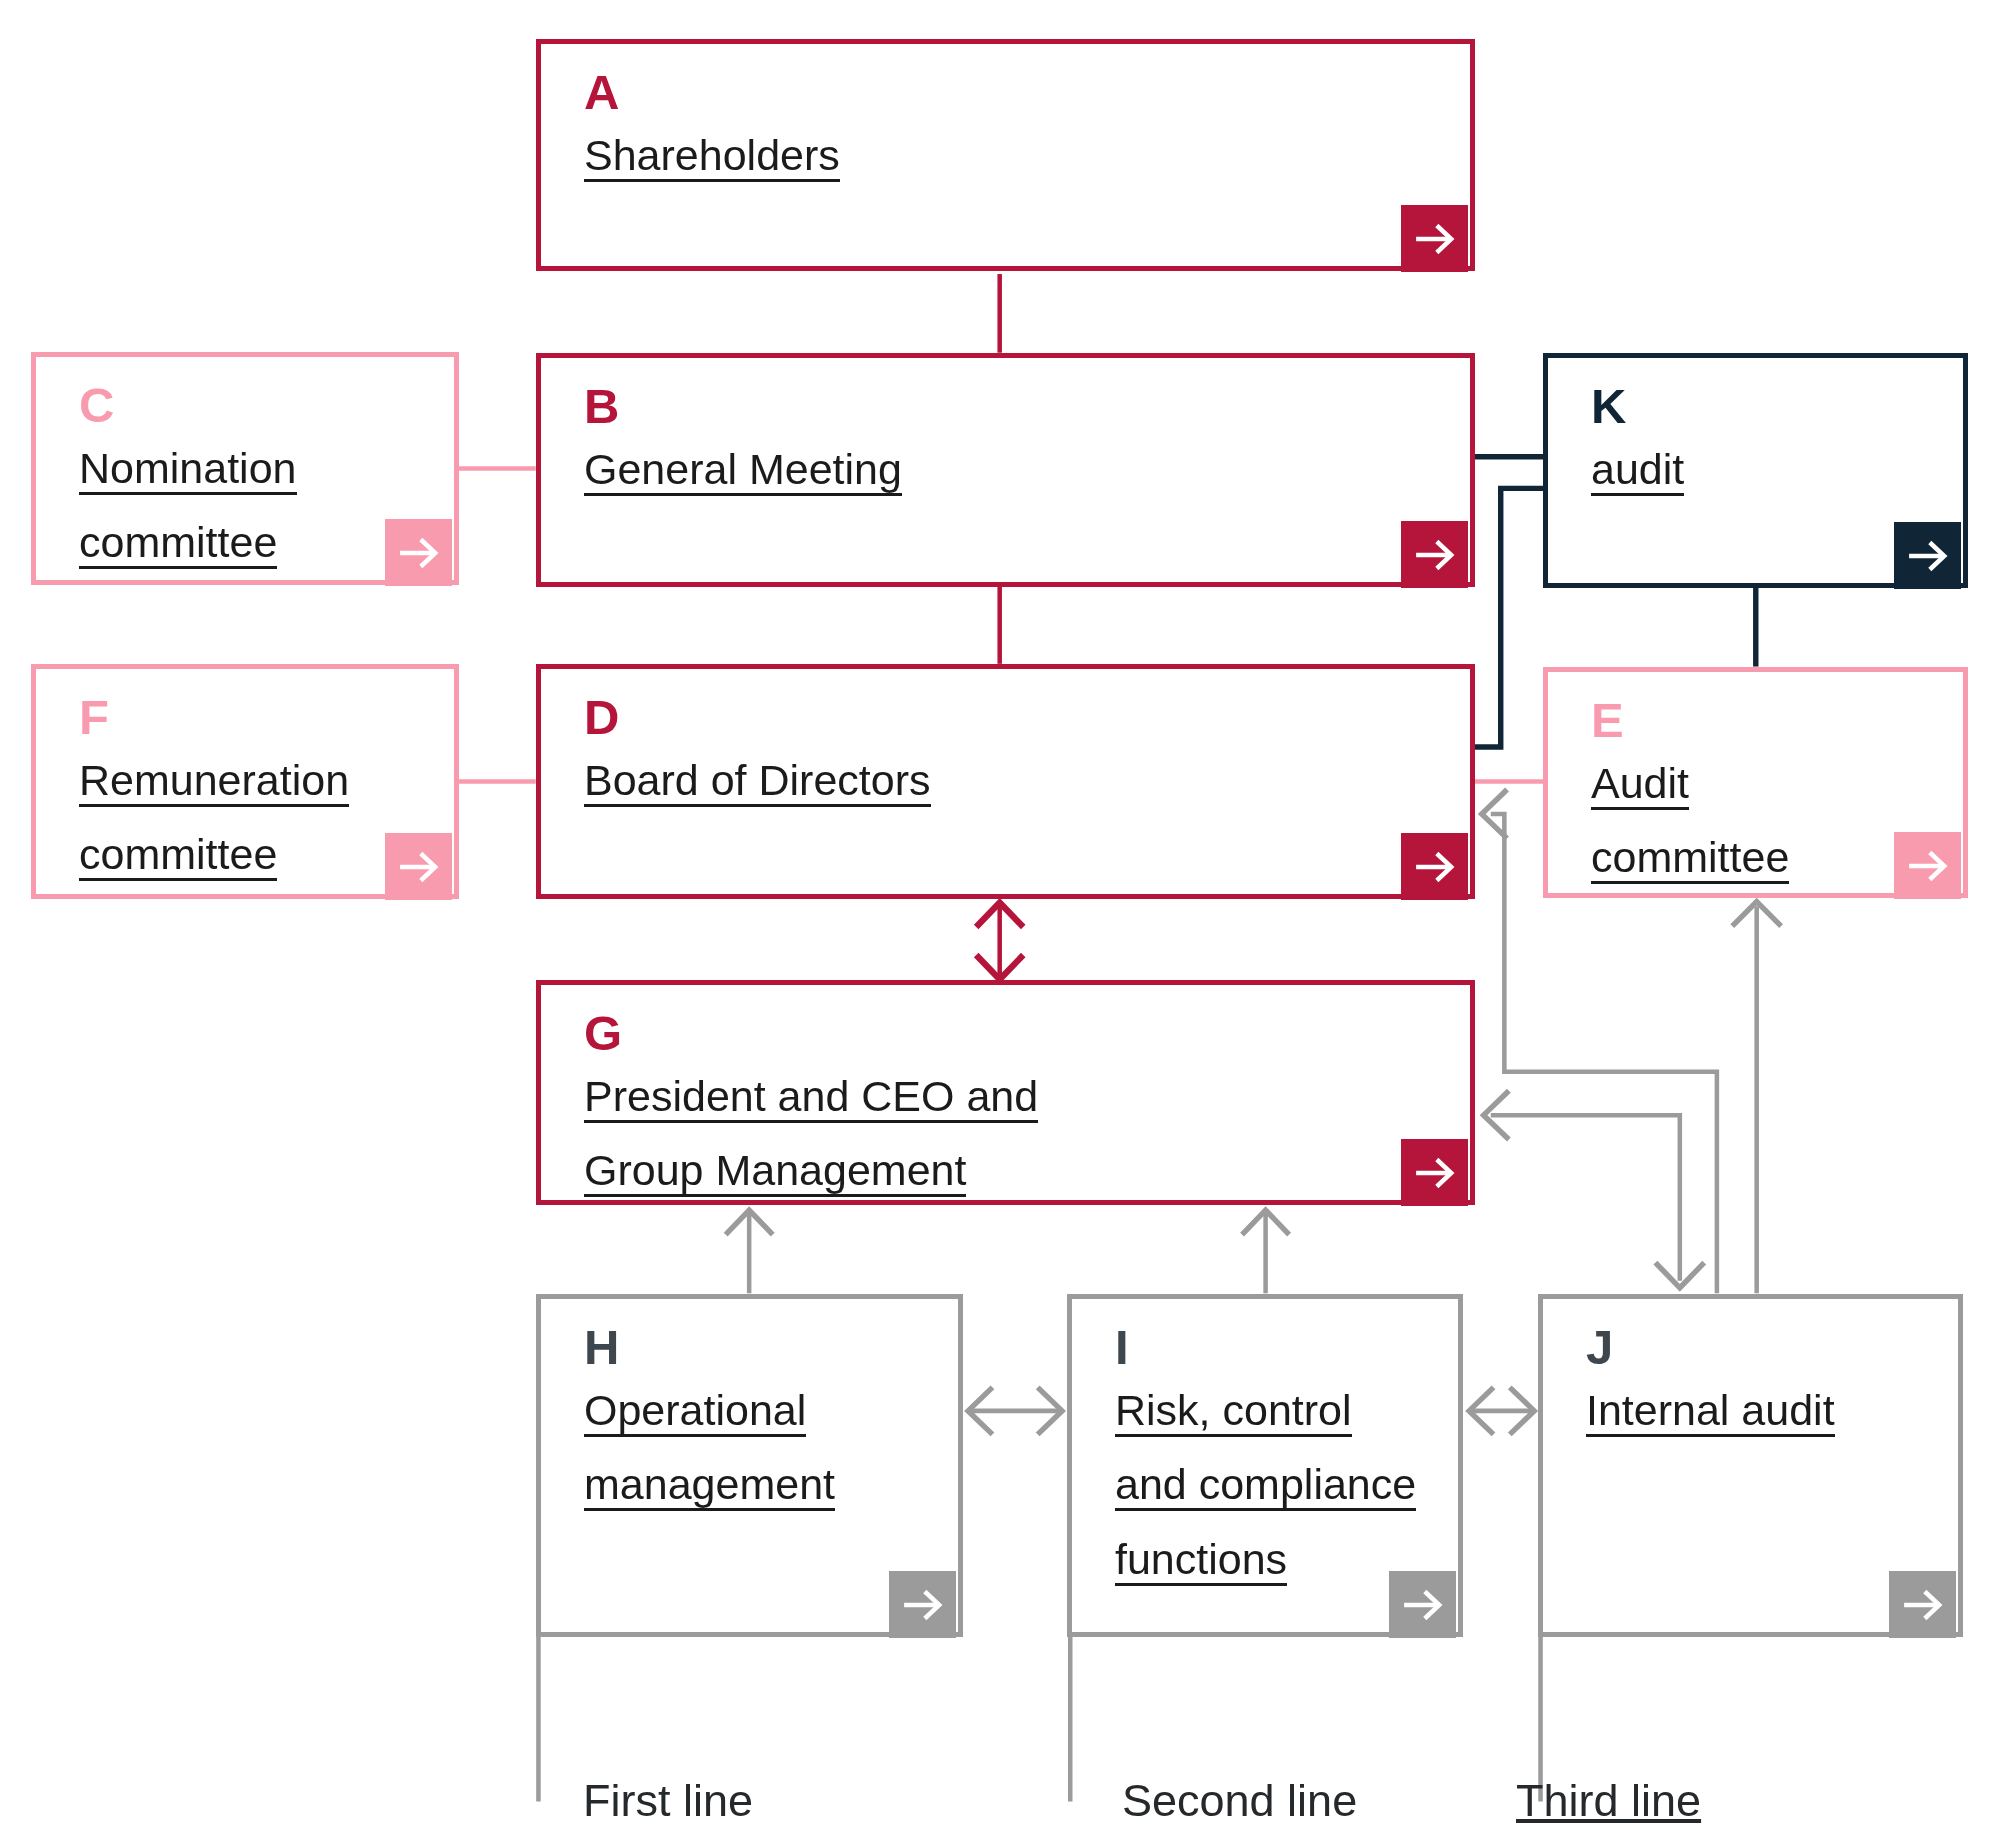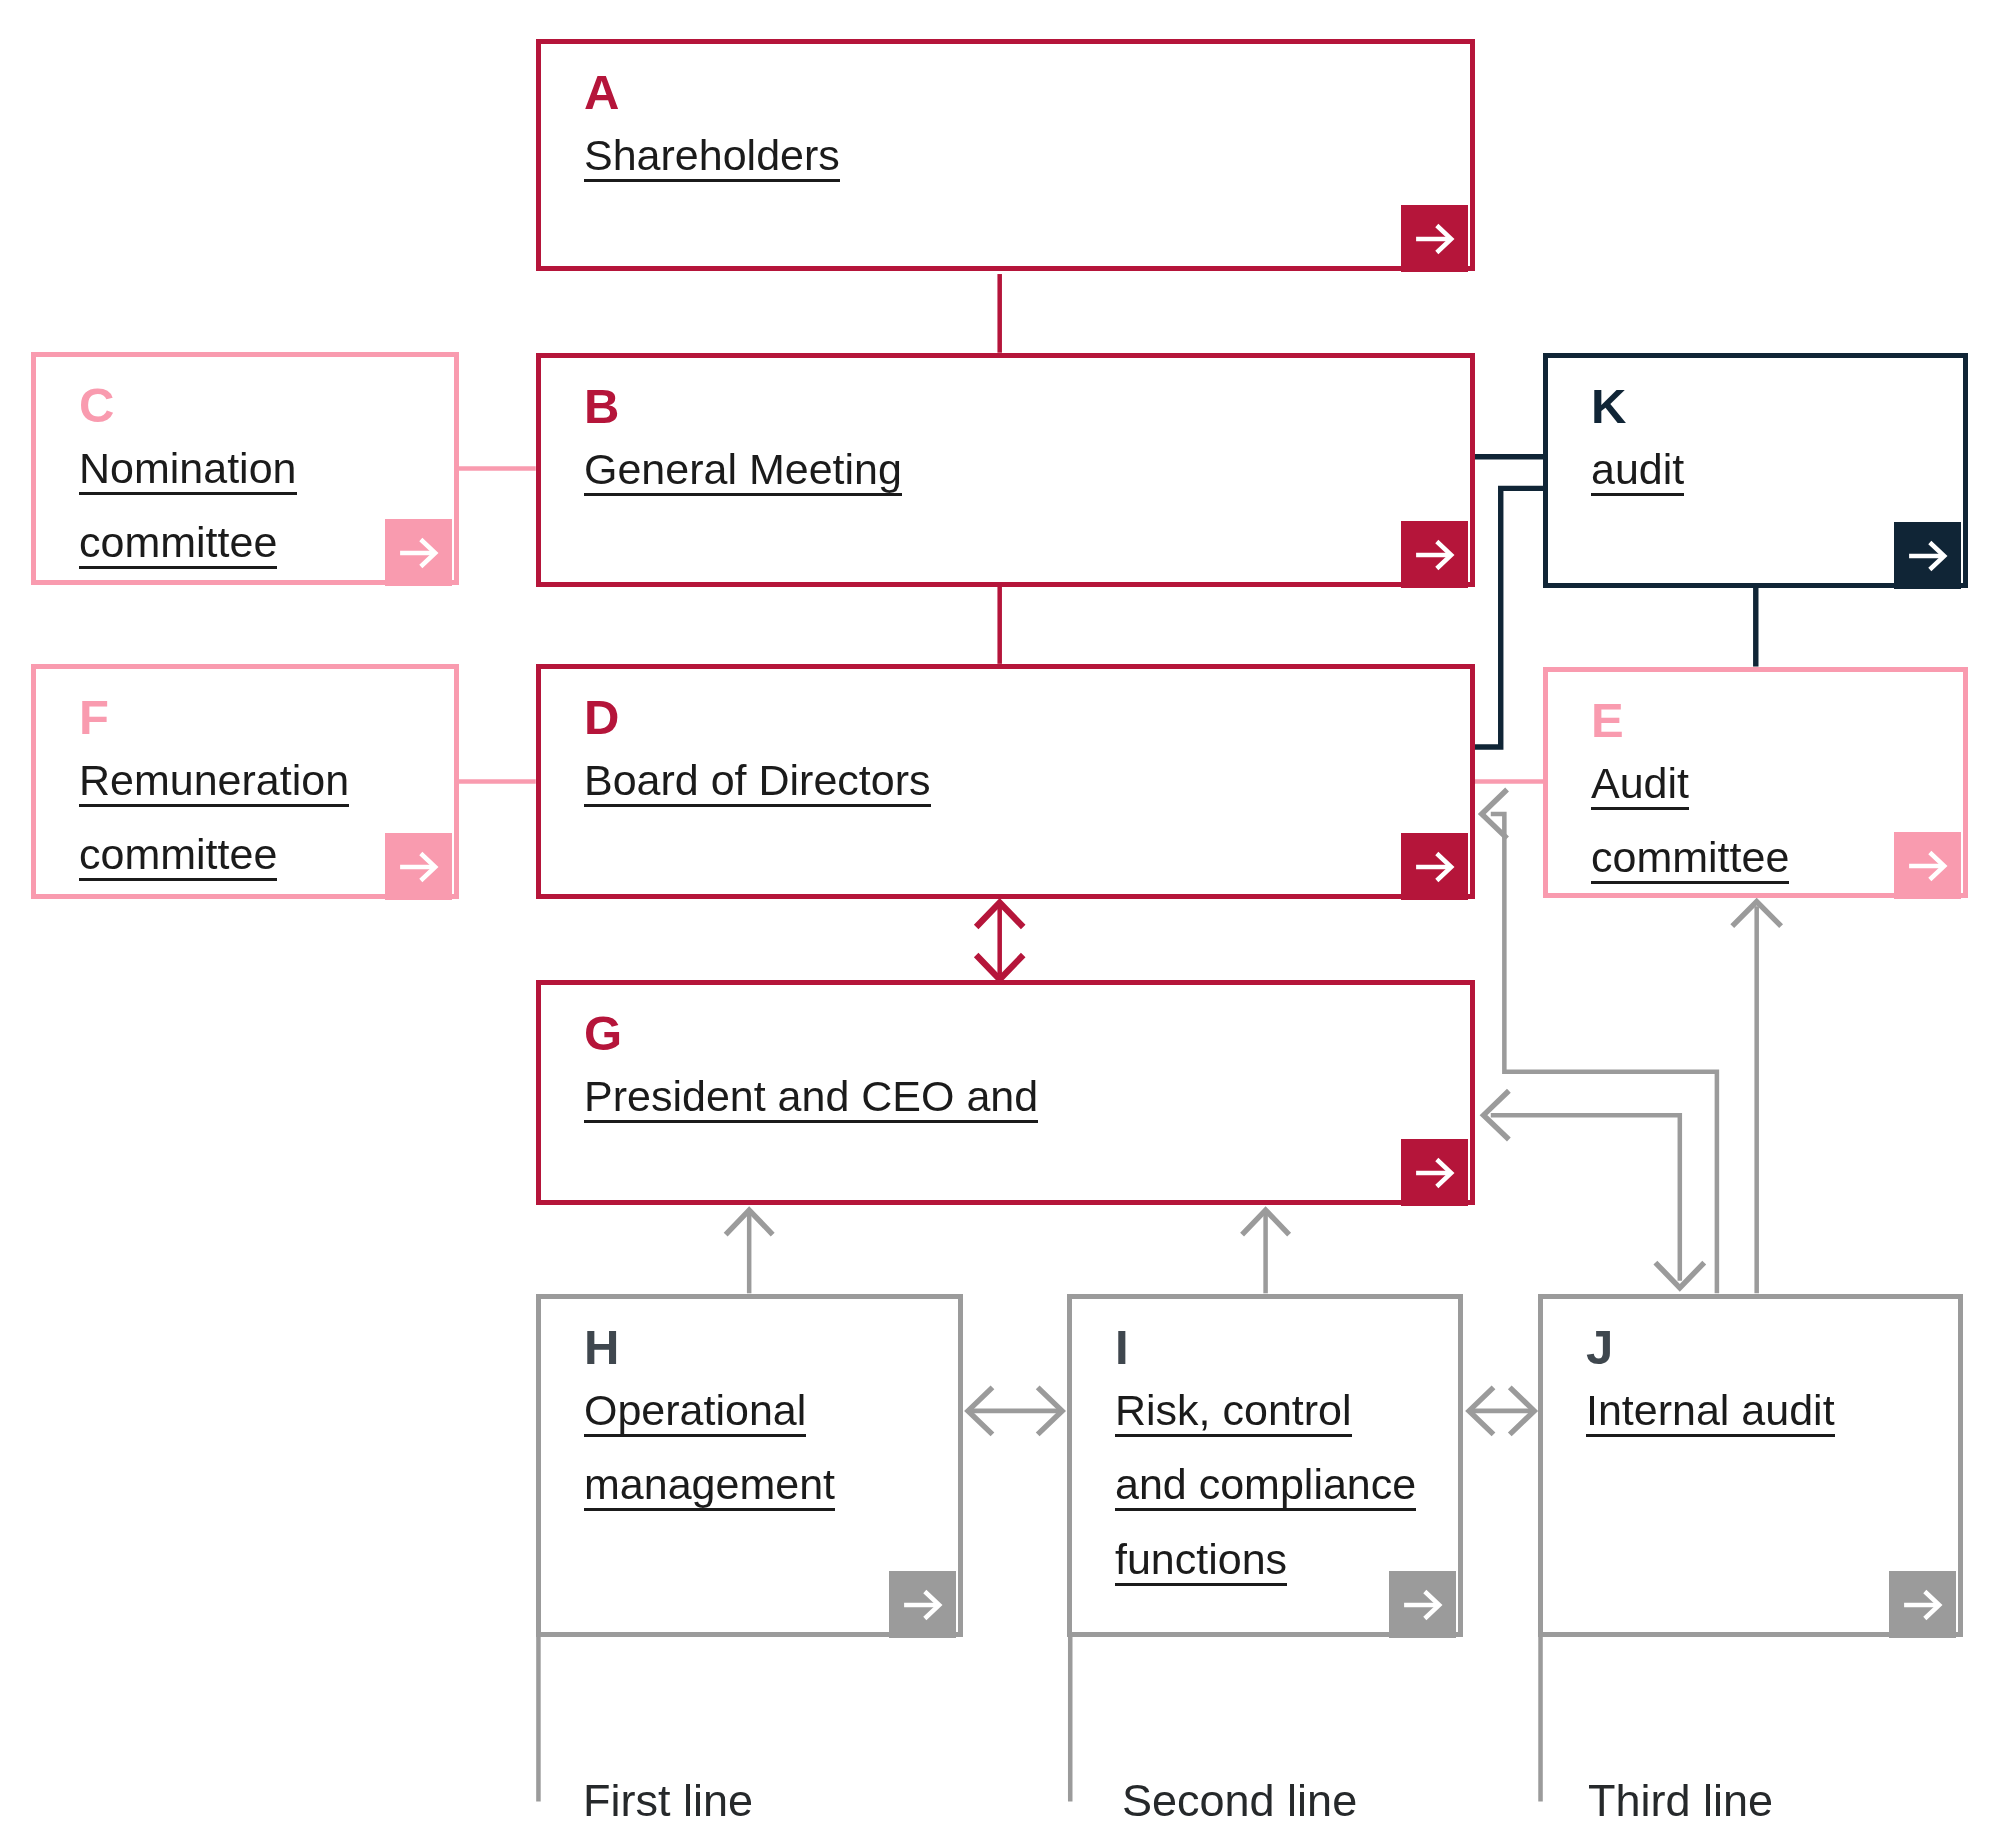--- a/index.html
+++ b/index.html
@@ -201,20 +201,21 @@
         <path d="M2 20 H40"></path>
           <path d="M25 5 L41 20 L25 35"></path>
       </svg>
     </span>
   </div>
 
   <div class="box crimson" style="left:536px; top:980px; width:939px; height:225px;">
     <div class="letter">G</div>
     <div class="title">
       <div class="tline"><span>President and CEO and</span></div>
+      <div class="tline"><span>Group Management</span></div>
     </div>
     <span class="corner">
       <svg width="42" height="36" viewBox="0 0 46 40" fill="none" stroke="#ffffff" stroke-width="5">
         <path d="M2 20 H40"></path>
           <path d="M25 5 L41 20 L25 35"></path>
       </svg>
     </span>
   </div>
 
   <div class="box gray" style="left:536px; top:1294px; width:427px; height:343px;">
@@ -254,16 +255,16 @@
     <span class="corner">
       <svg width="42" height="36" viewBox="0 0 46 40" fill="none" stroke="#ffffff" stroke-width="5">
         <path d="M2 20 H40"></path>
           <path d="M25 5 L41 20 L25 35"></path>
       </svg>
     </span>
   </div>
 
   <div class="footnote" style="left:583px;">First line</div>
   <div class="footnote" style="left:1122px;">Second line</div>
-  <div class="footnote" style="left:1588px;">Third line</div>
+  <div class="footnote" style="left:1516px;text-decoration:underline;">Third line</div>
 
 </div>
 
 
 </body></html>

